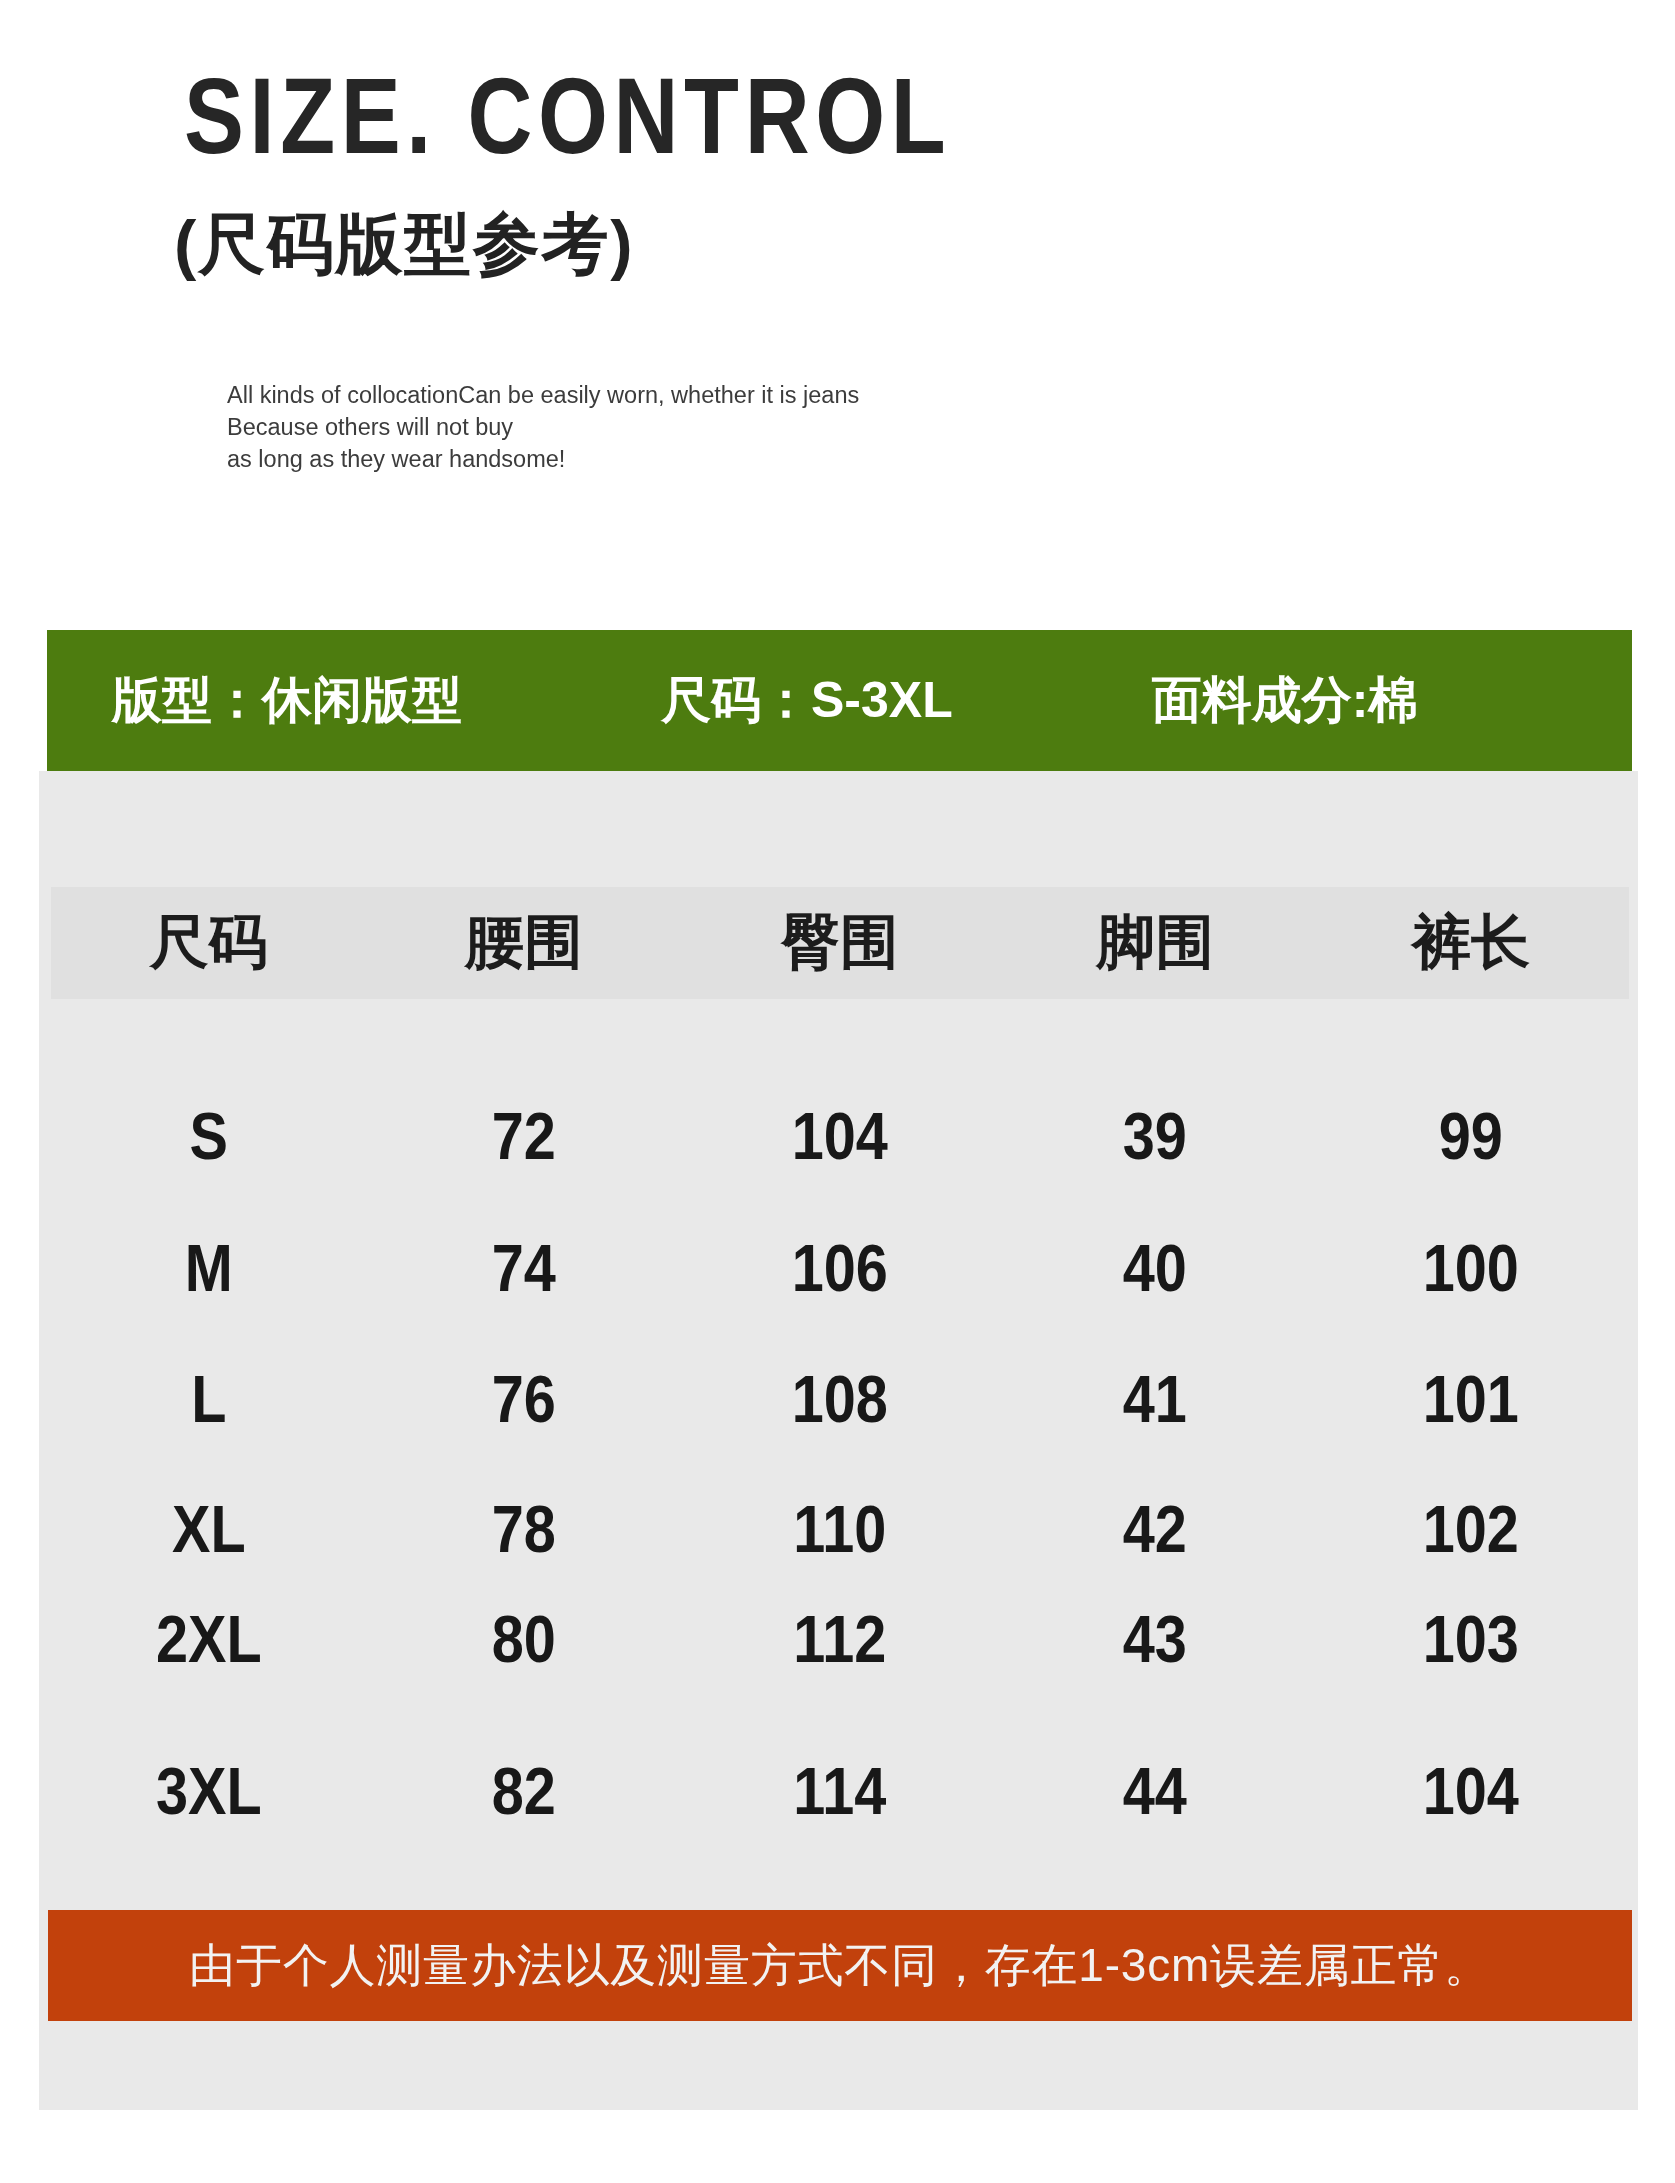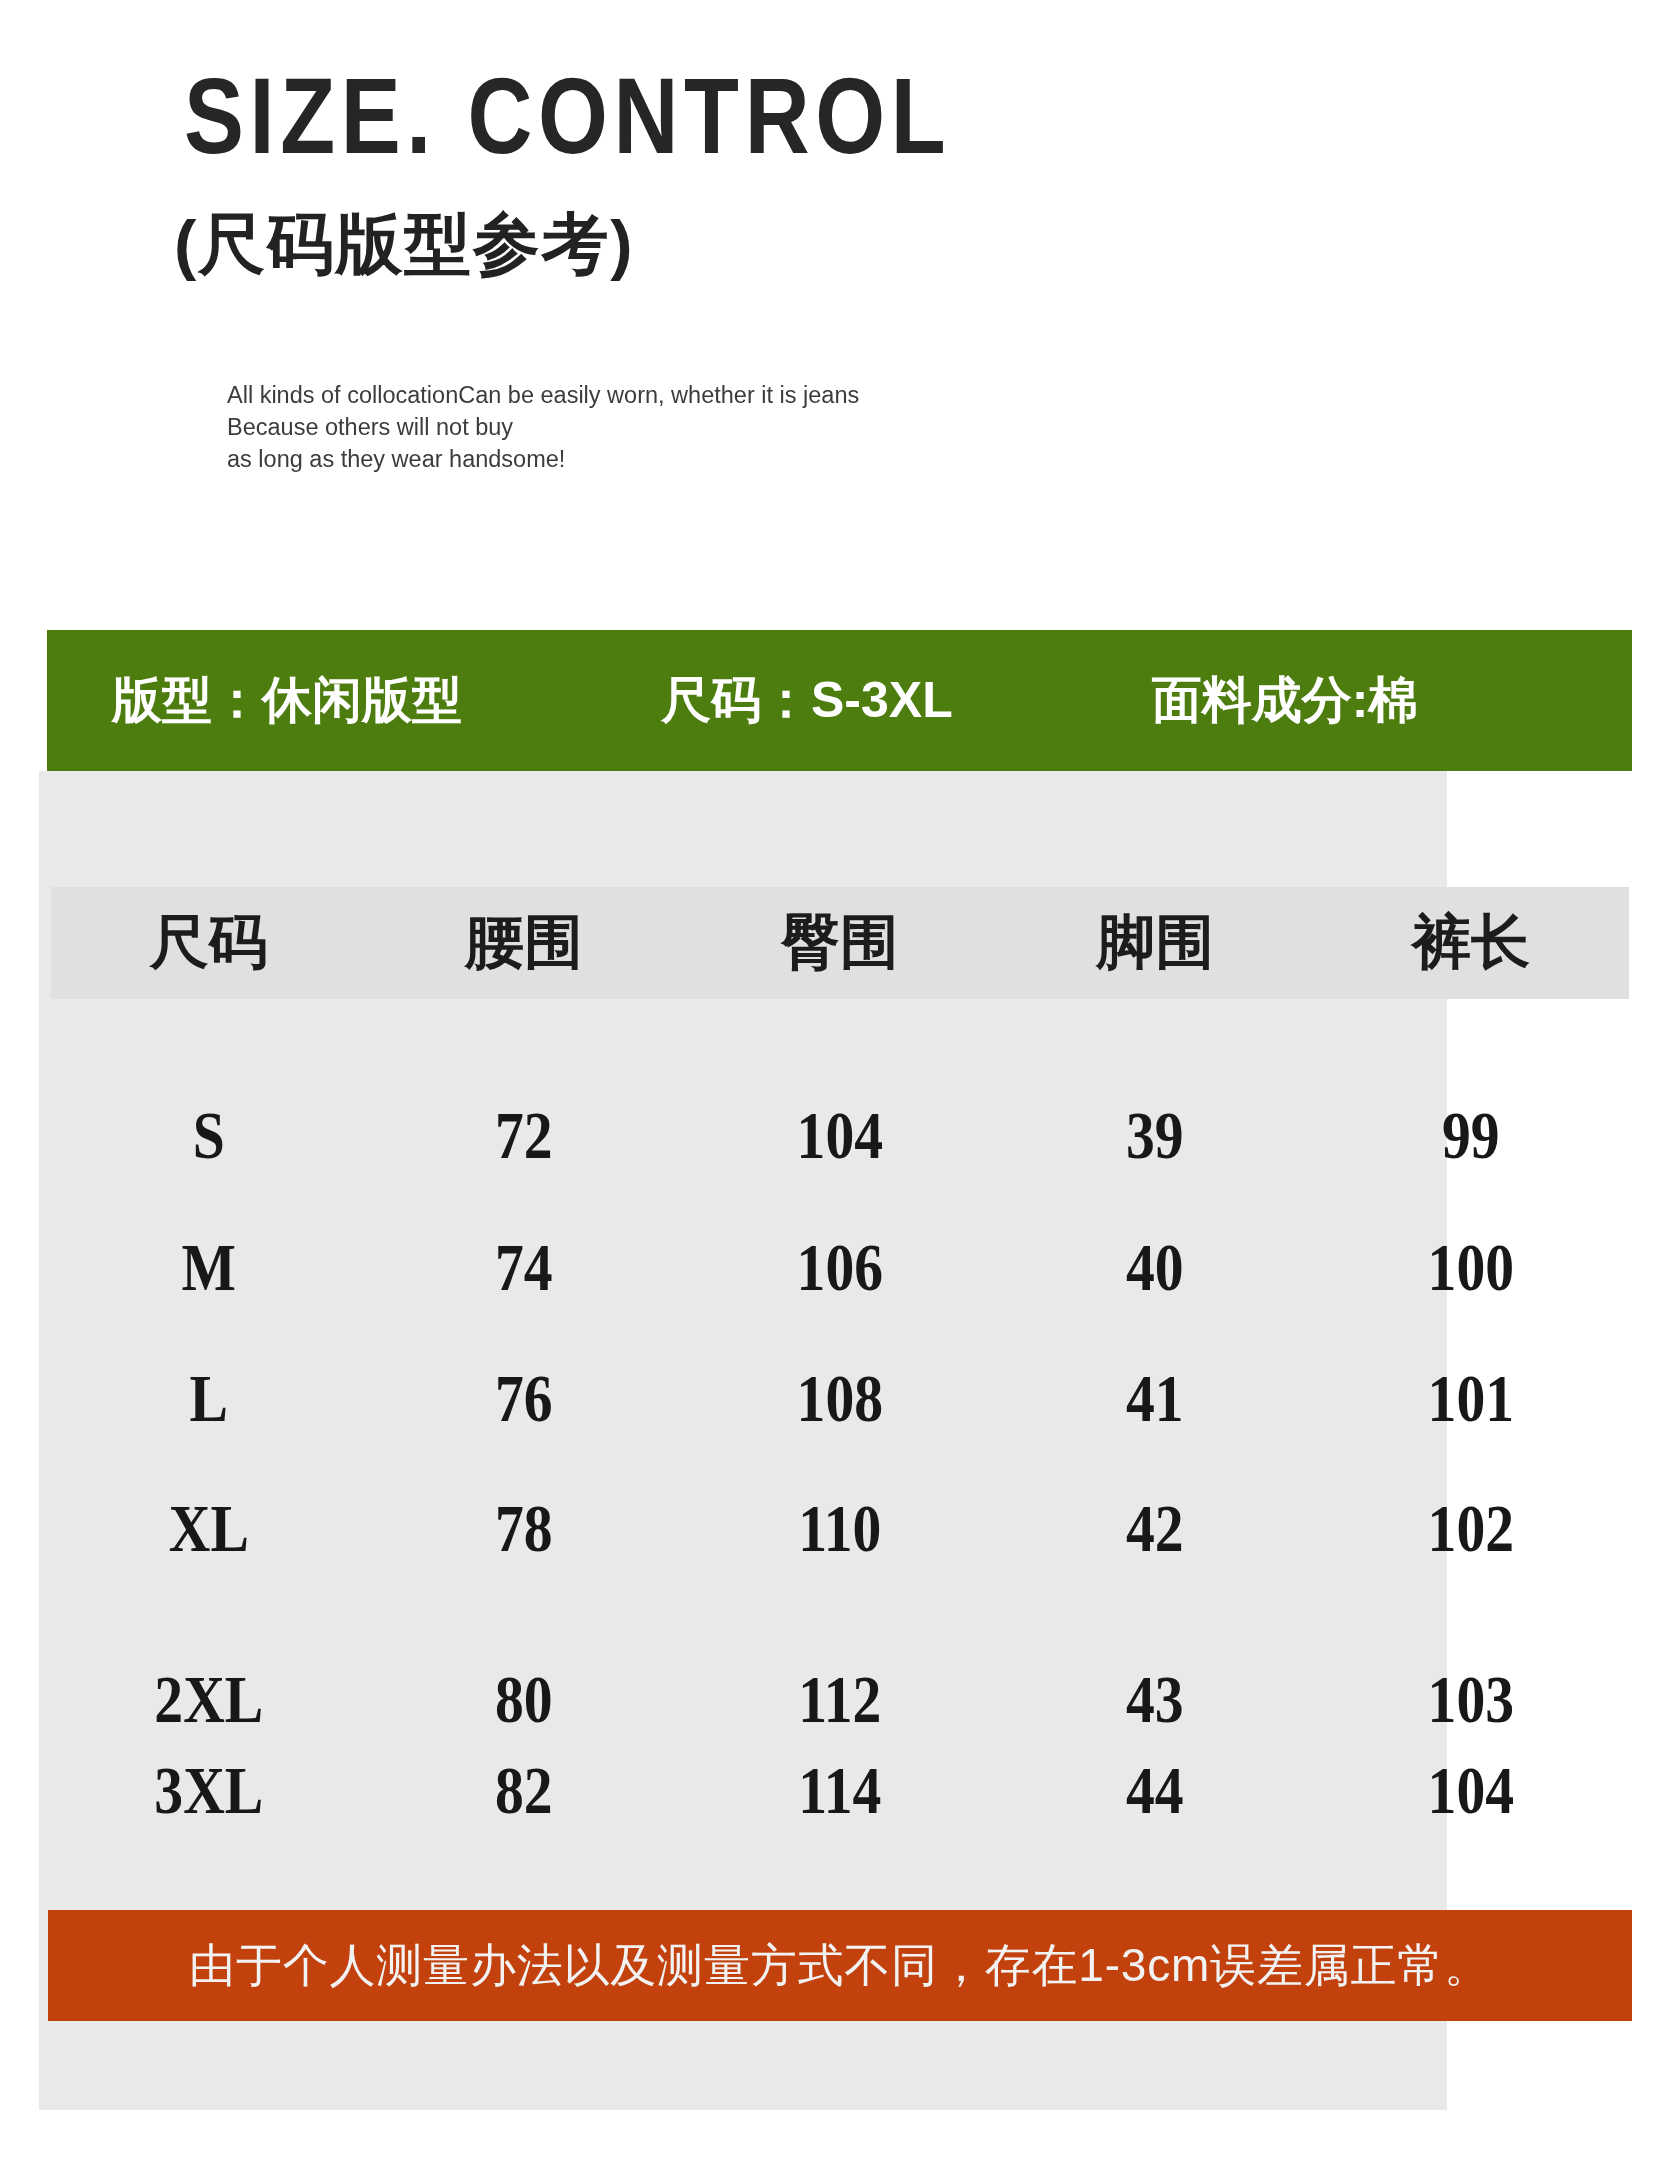--- a/index.html
+++ b/index.html
@@ -67,24 +67,23 @@
     font-size: 50px;
     font-weight: 700;
     white-space: nowrap;
   }
 
   
   .panel {
     position: absolute;
     left: 39px;
     top: 771px;
-    width: 1408px;
+    width: 1599px;
     height: 1339px;
     background: #e9e9e9;
-    font-family: Liberation Serif, serif;
   }
 
   .table-head {
     position: absolute;
     left: 11.7px;
     top: 116px;
     width: 1578px;
     height: 112px;
     background: #e0e0e0;
     display: grid;
@@ -111,21 +110,21 @@
   }
   .t-row span {
     display: inline-block;
     transform: scaleX(0.86);
     white-space: nowrap;
   }
   .row-0 { top: 318px; }
   .row-1 { top: 450px; }
   .row-2 { top: 581px; }
   .row-3 { top: 711px; }
-  .row-4 { top: 882px; }
+  .row-4 { top: 821px; }
   .row-5 { top: 973px; }
 
   
   .note-bar {
     position: absolute;
     left: 48px;
     top: 1910px;
     width: 1584px;
     height: 111px;
     background: #c2410c;

